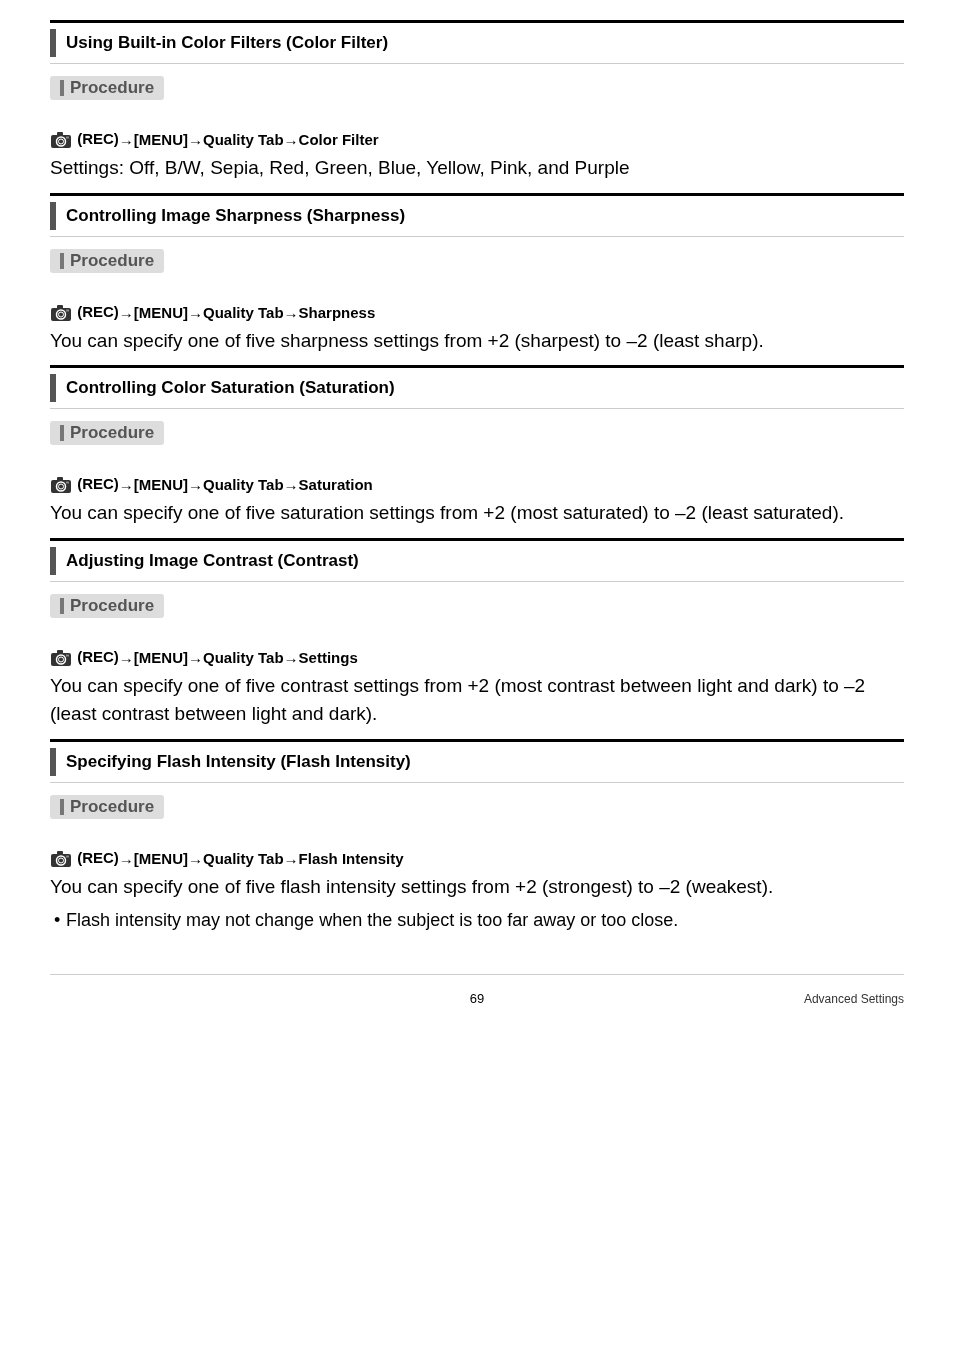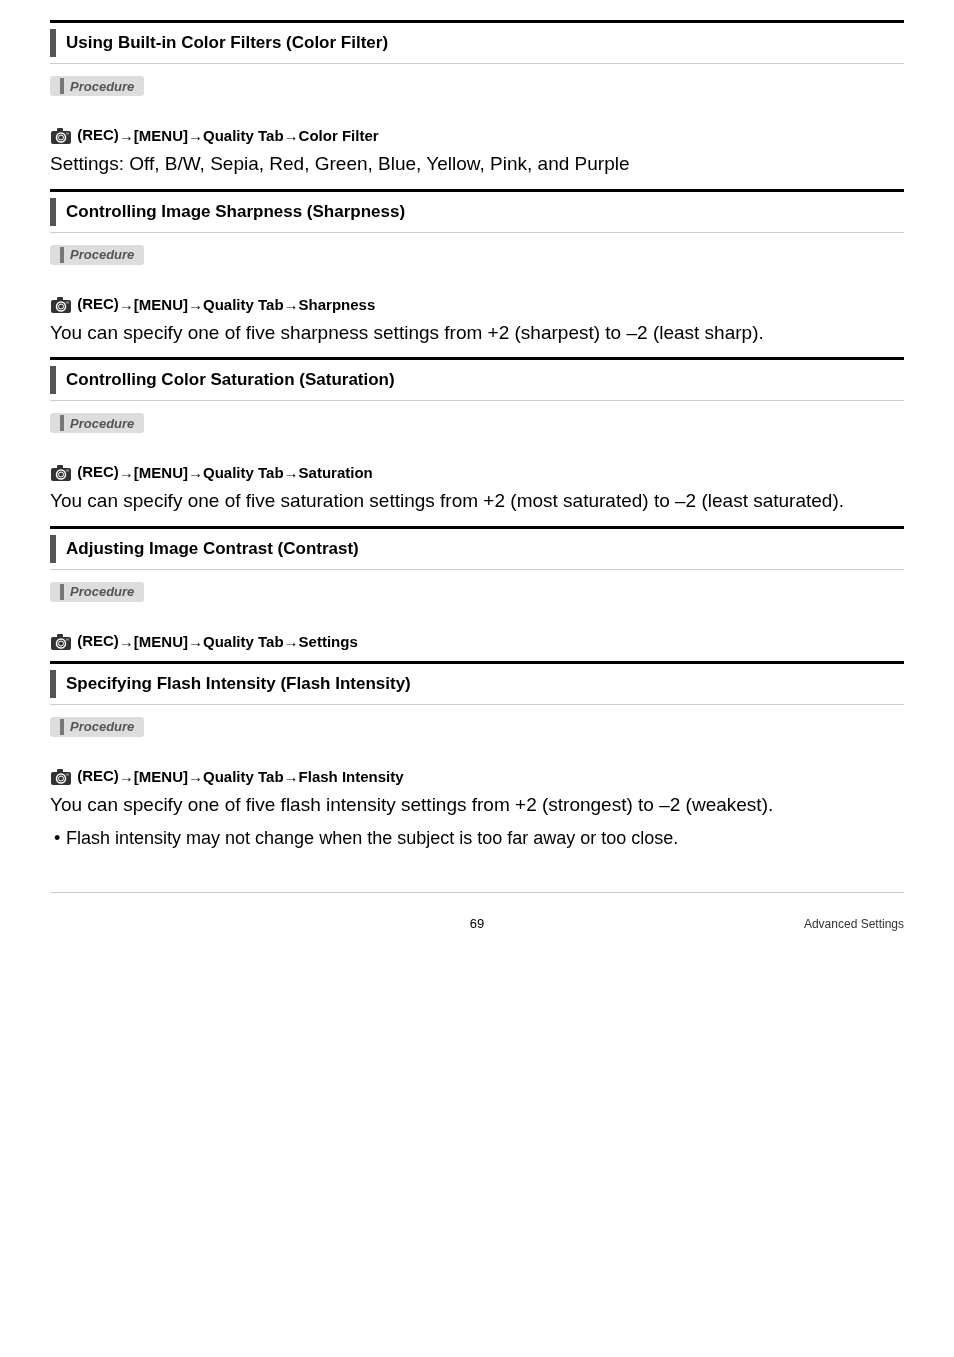--- a/index.html
+++ b/index.html
@@ -50,24 +50,23 @@
     }
 
     .procedure-bar {
       width: 4px;
       height: 16px;
       background: #777;
       margin-right: 6px;
     }
 
     .procedure-label {
-      font-size: 13px;
+      font-size: 17px;
       color: #555;
       font-weight: bold;
-      font-style: italic;
     }
 
     .nav-line {
       font-size: 15px;
       font-weight: bold;
       margin-bottom: 5px;
       display: flex;
       align-items: center;
       flex-wrap: wrap;
       gap: 0;
@@ -173,21 +172,21 @@
     <circle cx="11" cy="10.5" r="2.5" fill="none" stroke="#fff" stroke-width="1"></circle>
     <rect x="7" y="1" width="6" height="4" rx="1" fill="#333"></rect>
     <rect x="16" y="5.5" width="3" height="2" rx="0.5" fill="#888"></rect>
   </svg> (REC)</span>
         <span>→</span>
         <span>[MENU]</span>
         <span>→</span>
         <span>Quality Tab</span>
         <span>→</span>
         <span>Settings</span>
-      </div></div>
+      </div><p class="body-text">You can specify one of five contrast settings from +2 (most contrast between light and dark) to –2 (least contrast between light and dark).</p></div>
     <div class="section"><div class="section-header">
         <div class="section-bar"></div>
         <span class="section-title">Specifying Flash Intensity (Flash Intensity)</span>
       </div><div class="procedure-badge">
         <div class="procedure-bar"></div>
         <span class="procedure-label">Procedure</span>
       </div><div class="nav-line">
         <span><svg width="22" height="18" viewBox="0 0 22 18" style="vertical-align:middle;margin-right:1px;">
     <rect x="1" y="4" width="20" height="13" rx="2" fill="#333"></rect>
     <circle cx="11" cy="10.5" r="4.5" fill="none" stroke="#fff" stroke-width="1.5"></circle>
@@ -195,18 +194,18 @@
     <rect x="7" y="1" width="6" height="4" rx="1" fill="#333"></rect>
     <rect x="16" y="5.5" width="3" height="2" rx="0.5" fill="#888"></rect>
   </svg> (REC)</span>
         <span>→</span>
         <span>[MENU]</span>
         <span>→</span>
         <span>Quality Tab</span>
         <span>→</span>
         <span>Flash Intensity</span>
       </div><p class="body-text">You can specify one of five flash intensity settings from +2 (strongest) to –2 (weakest).</p><p class="bullet-text">Flash intensity may not change when the subject is too far away or too close.</p></div>
-    <div style="display: flex; justify-content: center; align-items: center; border-top: 1px solid rgb(204, 204, 204); margin-top: 40px; padding-top: 23px;">
+    <div style="display: flex; justify-content: center; align-items: center; border-top: 1px solid rgb(204, 204, 204); margin-top: 40px; padding-top: 16px;">
       <div style="flex: 1 1 0%;"></div>
       <div style="flex: 1 1 0%; text-align: center; font-size: 13px;">69</div>
       <div style="flex: 1 1 0%; text-align: right; font-size: 12px; color: rgb(51, 51, 51);">Advanced Settings</div>
     </div>
   </div>
 
 </body></html>

